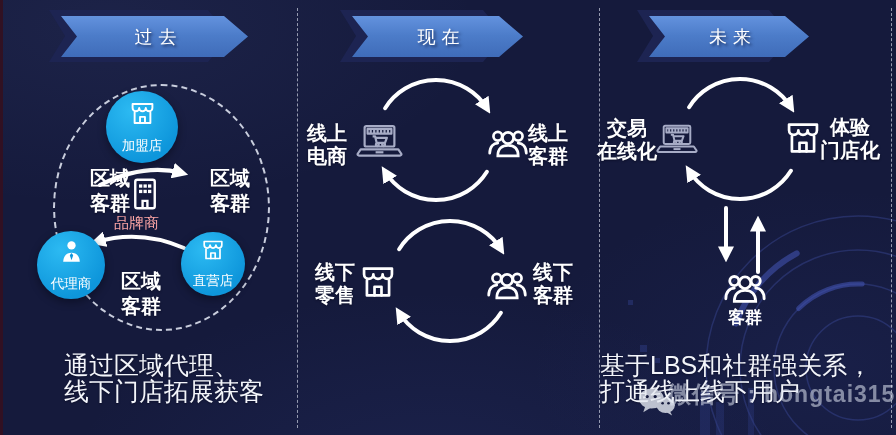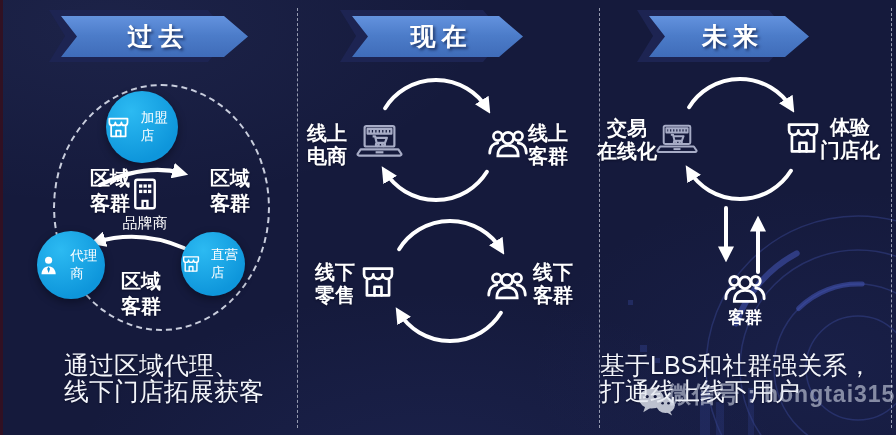--- a/index.html
+++ b/index.html
@@ -12,37 +12,37 @@
   .edge-strip{position:absolute;left:0;top:0;width:3px;height:435px;background:#34101F;opacity:.9;}
   .divider{position:absolute;top:8px;height:420px;width:0;border-left:1.5px dashed rgba(233,238,250,.6);}
 
   
   .banner{position:absolute;height:41px;}
   .banner::before{content:"";position:absolute;left:-12px;top:-6px;width:calc(100% - 6px);height:calc(100% + 11px);
         background:#1D2452;clip-path:polygon(0 0,calc(100% - 22px) 0,100% 50%,calc(100% - 22px) 100%,0 100%,16px 50%);}
   .banner-face{position:absolute;inset:0;display:flex;align-items:center;justify-content:center;
         background:linear-gradient(180deg,#6392DE 0%,#4C7CC9 48%,#3F6CB9 100%);
         clip-path:polygon(0 0,calc(100% - 24px) 0,100% 50%,calc(100% - 24px) 100%,0 100%,16px 50%);}
-  .banner-face span{font-size:25px;font-weight:bold;letter-spacing:6px;padding-left:8px;
+  .banner-face span{font-size:18px;font-weight:normal;letter-spacing:6px;padding-left:8px;
         text-shadow:2px 2px 3px rgba(5,10,40,.6);}
 
   .ellipse{position:absolute;left:53px;top:84px;width:213px;height:243px;border-radius:50%;
         border:2px dashed rgba(233,238,250,.85);}
 
-  .node-cyan{position:absolute;border-radius:50%;display:flex;flex-direction:row;align-items:center;
+  .node-cyan{position:absolute;border-radius:50%;display:flex;flex-direction:column;align-items:center;
         justify-content:center;gap:10px;z-index:3;
         background:radial-gradient(circle at 35% 28%, #2CBAF2, #0E96DB 72%);
         box-shadow:0 3px 8px rgba(0,0,10,.4);}
   .node-cyan .nlabel{font-size:13.5px;color:#fff;}
   .node-cyan svg{color:#fff;}
 
   .region-label,.cyc-label{position:absolute;font-size:20px;font-weight:bold;line-height:25px;
         text-align:center;color:#fff;text-shadow:0 1px 2px rgba(0,0,20,.5);}
   .cyc-label{line-height:23px;}
-  .brand-label{position:absolute;font-size:15px;text-align:center;color:#ffffff;}
+  .brand-label{position:absolute;font-size:15px;color:#fca5a5;}
   .small-bold{position:absolute;font-size:17px;font-weight:bold;text-align:center;color:#fff;}
 
   svg.flow{position:absolute;fill:none;stroke:#fff;stroke-width:4;stroke-linecap:round;z-index:2;}
   svg.icon-abs{position:absolute;z-index:3;}
 
   .caption{position:absolute;font-size:25px;line-height:26px;color:#F3F5FA;
         text-shadow:0 1px 2px rgba(0,0,20,.45);}
   .wm-text{position:absolute;font-size:23px;letter-spacing:1px;color:rgba(224,230,243,.55);z-index:6;font-weight:bold;}
   .wm-icon{position:absolute;z-index:6;opacity:.8;}
   .decor{position:absolute;inset:0;pointer-events:none;}

